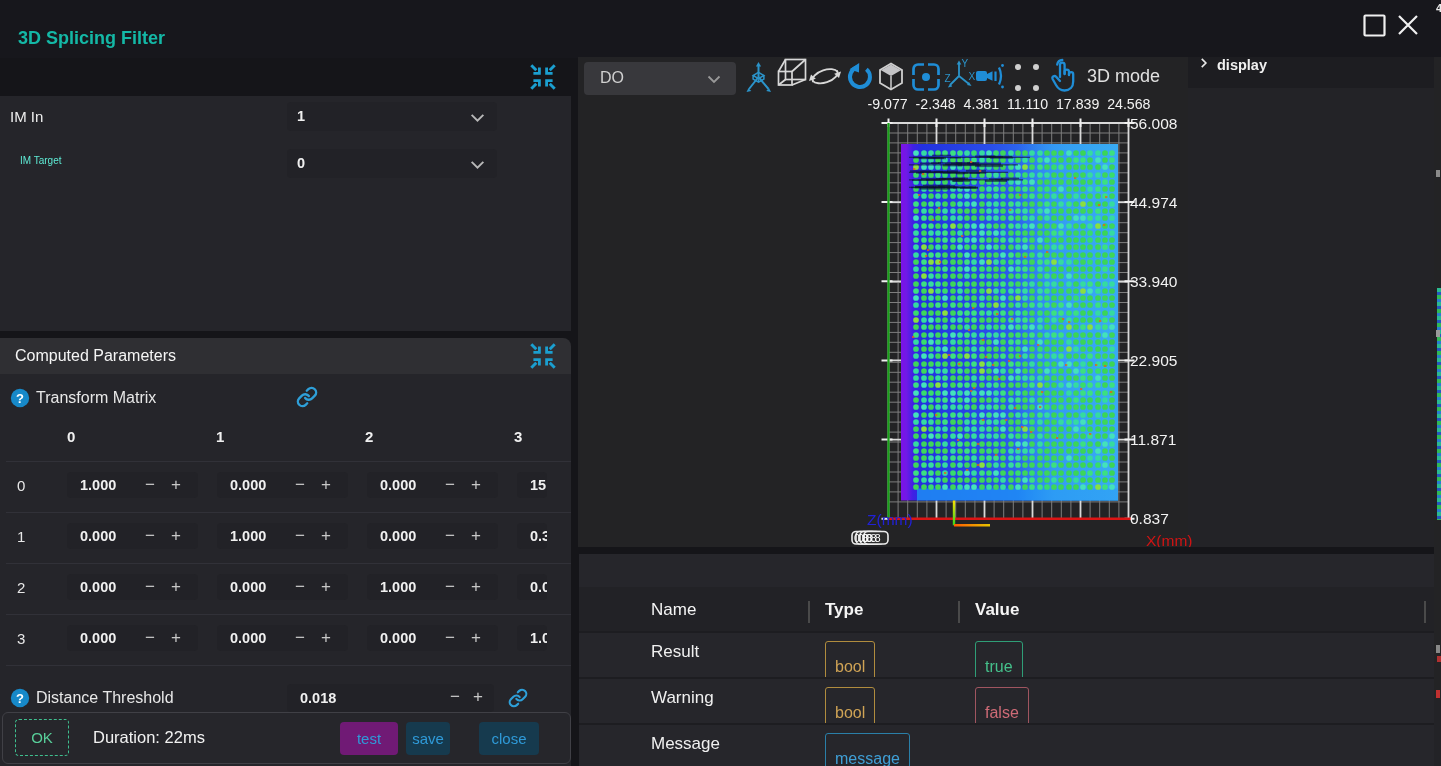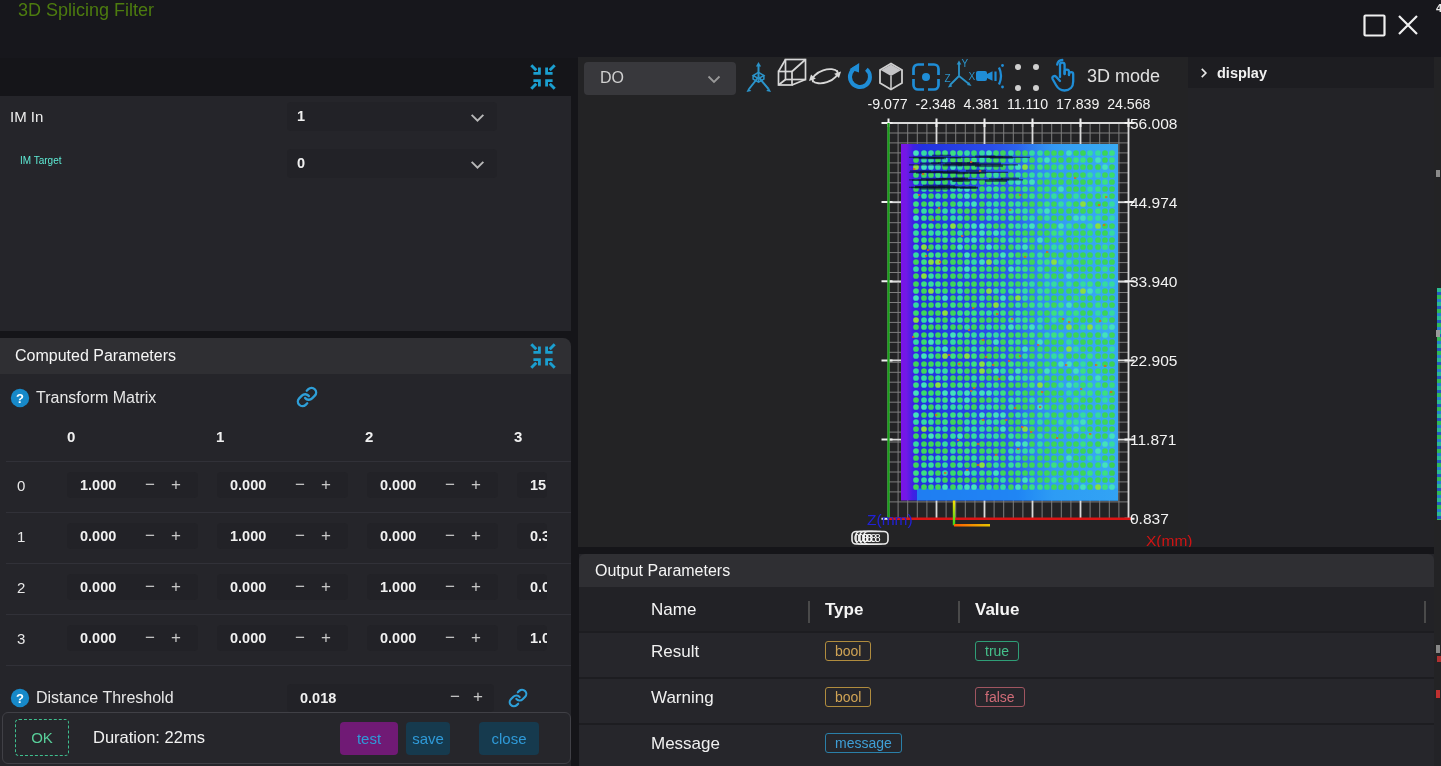--- a/index.html
+++ b/index.html
@@ -2,25 +2,25 @@
 <html><head><meta charset="utf-8"><style>
 *{margin:0;padding:0;box-sizing:border-box}
 html,body{width:1441px;height:766px;overflow:hidden;background:#151519;font-family:"Liberation Sans",sans-serif}
 .abs{position:absolute}
 #root{position:relative;width:1441px;height:766px;background:#151519}
 .hdr{position:absolute;background:#2f2f33;color:#f5f5f5;font-size:16px;display:flex;align-items:center;padding-left:15px}
 .cell{position:absolute;height:26px;background:#222227;border-radius:4px;color:#f0f0f0;display:flex;align-items:center}
 .cv{font-weight:bold;font-size:14.5px;margin-left:13px}
 .mi{position:absolute;left:78px;color:#c8c8c8;font-size:17px}
 .pl{position:absolute;left:104px;color:#c8c8c8;font-size:17px}
-.badge{display:inline-block;font-size:14px;padding:1px 9px;border-radius:3px;border:1px solid}
+.badge{display:inline-block;font-size:16px;padding:16px 9px;border-radius:3px;border:1px solid}
 </style></head><body>
 <div id="root">
 <div class="abs" style="left:0;top:0;width:1441px;height:58px;background:#17171c"></div>
-<div class="abs" style="left:18px;top:0;font-size:18px;font-weight:normal;color:#4d7c0f">3D Splicing Filter</div>
+<div class="abs" style="left:18px;top:28px;font-size:18px;font-weight:bold;color:#14b8a6">3D Splicing Filter</div>
 <svg class="abs" style="left:1363px;top:14px" width="23" height="23" viewBox="0 0 23 23" fill="none" stroke="#f0f0f0" stroke-width="2.2">
       <rect x="1.5" y="1.5" width="20" height="20" rx="1"></rect>
     </svg>
 <svg class="abs" style="left:1397px;top:14px" width="22" height="22" viewBox="0 0 22 22" stroke="#f0f0f0" stroke-width="2.2">
       <path d="M2 2L20 20M20 2L2 20"></path>
     </svg>
 <div class="abs" style="left:0;top:96px;width:571px;height:235px;background:#25252a"></div>
 <svg style="position:absolute;left:530px;top:64px" width="26" height="26" viewBox="0 0 26 26">
       <g transform="translate(0,0) scale(1,1)">
         <path d="M10.8 10.8H3.4V8.0h4.6V3.4h2.8z" fill="#1b9fd0"></path>
@@ -259,21 +259,21 @@
     </svg>
 <svg class="abs" style="left:1048px;top:58px" width="32" height="38" viewBox="0 0 32 38">
 <g stroke="#1f8dd6" stroke-width="2.3" fill="none" stroke-linecap="round" stroke-linejoin="round">
 <path d="M12 19V7a2.3 2.3 0 0 1 4.6 0v9"></path>
 <path d="M16.6 16v-2.2a2.2 2.2 0 0 1 4.4 0V17"></path>
 <path d="M21 17v-.8a2.1 2.1 0 0 1 4.2 0v7.3c0 5.5-3.3 9-8.6 9-4.3 0-6.5-1.7-8.6-5.5l-3.4-6a2.1 2.1 0 0 1 3.6-2.1l3.8 4.1"></path>
 <path d="M9.2 6.5A5.5 5.5 0 0 1 14.3 2"></path>
 </g>
     </svg>
 <div class="abs" style="left:1188px;top:88px;width:246px;height:459px;background:#232327"></div>
-<div class="abs" style="left:1188px;top:57px;width:249px;height:31px;background:#1d1d21;display:flex;align-items:center">
+<div class="abs" style="left:1188px;top:57px;width:249px;height:31px;background:#1d1d21;display:flex;align-items:flex-start">
       <svg width="12" height="12" viewBox="0 0 16 16" style="margin-left:10px" fill="none" stroke="#e8e8e8" stroke-width="2.2">
         <path d="M5 2.5L10.5 8 5 13.5"></path>
       </svg>
       <span style="color:#f0f0f0;font-size:14.5px;font-weight:bold;margin-left:7px">display</span>
     </div>
 <svg width="618" height="490" viewBox="0 0 618 490" style="position:absolute;left:578px;top:57px">
 <defs>
 <linearGradient id="cg" x1="0" y1="0" x2="1" y2="0">
           <stop offset="0" stop-color="#7c12e6"></stop>
           <stop offset="0.025" stop-color="#7019e6"></stop>
@@ -393,21 +393,20 @@
 <rect x="274" y="474.5" width="24" height="12.5" rx="4" fill="#2b2b2b" stroke="#ececec" stroke-width="1.6"></rect>
 <rect x="278" y="474.5" width="24" height="12.5" rx="4" fill="#2b2b2b" stroke="#ececec" stroke-width="1.6"></rect>
 <rect x="282" y="474.5" width="24" height="12.5" rx="4" fill="#2b2b2b" stroke="#ececec" stroke-width="1.6"></rect>
 <rect x="286" y="474.5" width="24" height="12.5" rx="4" fill="#2b2b2b" stroke="#ececec" stroke-width="1.6"></rect>
 <text x="276" y="484.5" font-size="10.5" fill="#fff" font-family="Liberation Sans, sans-serif">0.8</text>
 <text x="280" y="484.5" font-size="10.5" fill="#fff" font-family="Liberation Sans, sans-serif">0.8</text>
 <text x="284" y="484.5" font-size="10.5" fill="#fff" font-family="Liberation Sans, sans-serif">0.8</text>
 <text x="288" y="484.5" font-size="10.5" fill="#fff" font-family="Liberation Sans, sans-serif">0.8</text>
 </svg>
 <div class="abs" style="left:579px;top:554px;width:855px;height:212px;background:#26262b"></div>
-<div class="hdr" style="left:579px;top:554px;width:855px;height:33px;font-size:16px;padding-left:16px;border-radius:6px 6px 0 0">Output Parameters</div>
 <div class="abs" style="left:579px;top:587px;width:855px;height:44px;background:#222226"></div>
 <div class="abs" style="left:651px;top:600px;font-size:17px;font-weight:normal;color:#f5f5f5">Name</div>
 <div class="abs" style="left:825px;top:600px;font-size:17px;font-weight:bold;color:#f5f5f5">Type</div>
 <div class="abs" style="left:975px;top:600px;font-size:17px;font-weight:bold;color:#f5f5f5">Value</div>
 <div class="abs" style="left:808px;top:601px;width:1.5px;height:22px;background:#4a4a4a"></div>
 <div class="abs" style="left:958px;top:601px;width:1.5px;height:22px;background:#4a4a4a"></div>
 <div class="abs" style="left:1424px;top:601px;width:1.5px;height:22px;background:#4a4a4a"></div>
 <div class="abs" style="left:579px;top:631px;width:855px;height:46px;background:#26262b;border-top:2px solid #1d1d21"></div>
 <div class="abs" style="left:651px;top:642px;font-size:17px;color:#f0f0f0">Result</div>
 <div class="abs" style="left:825px;top:641px"><span class="badge" style="color:#cfa355;border-color:#b08c3e">bool</span></div>

